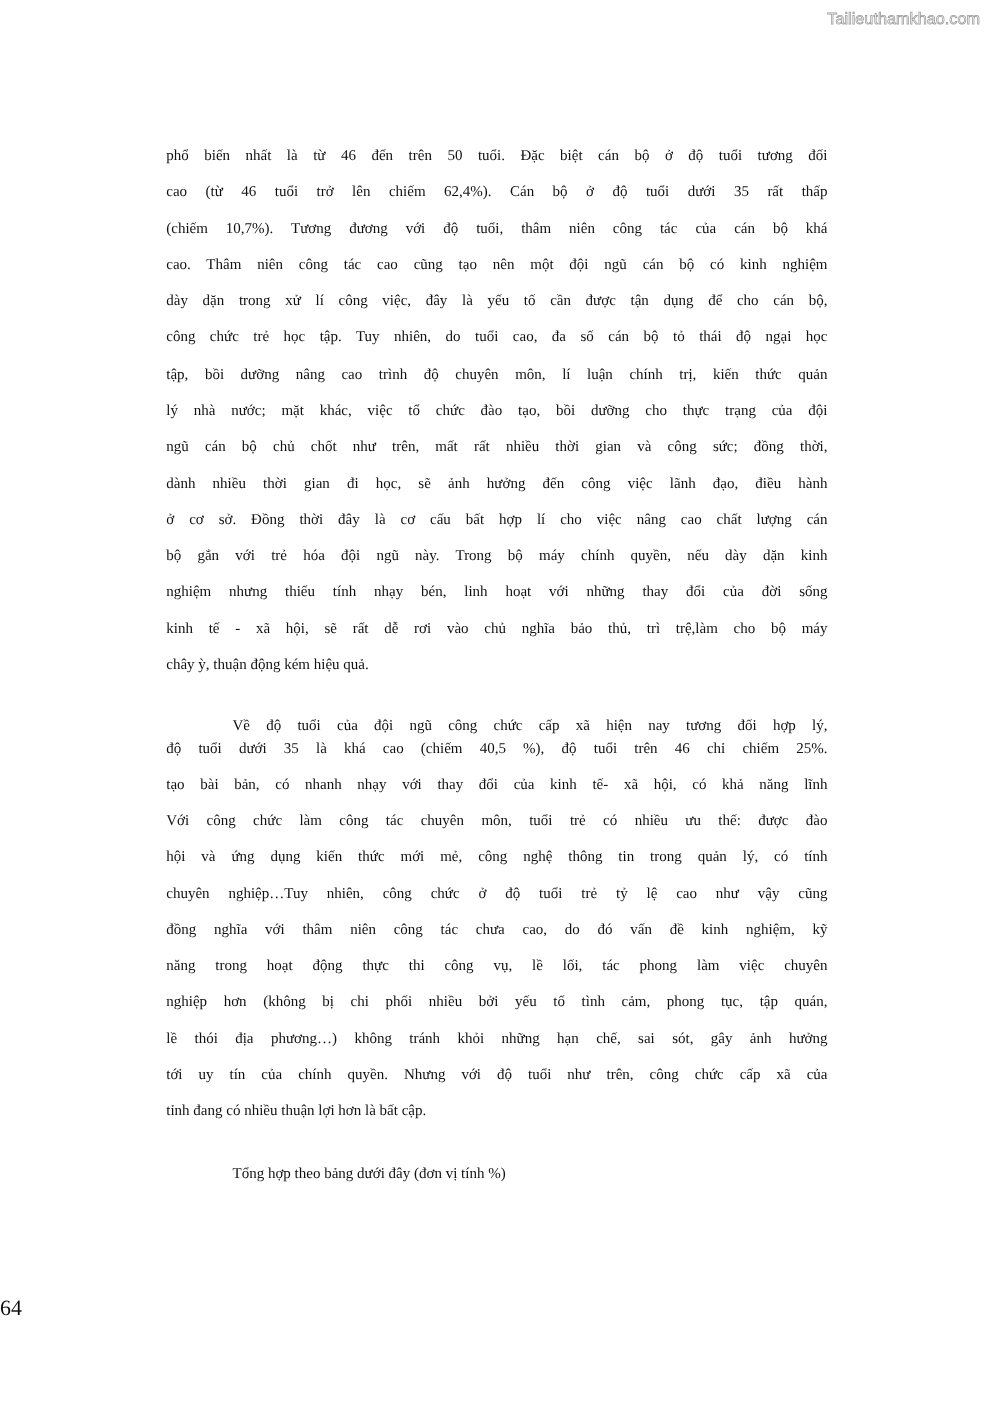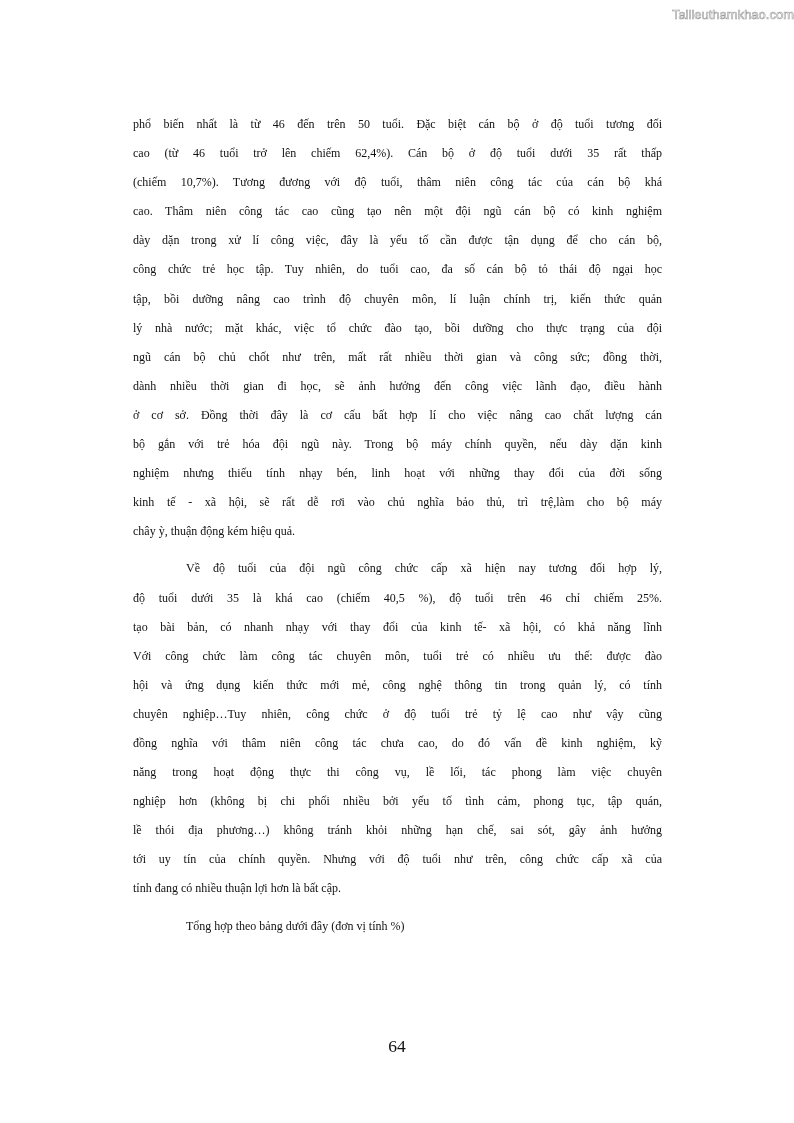--- a/index.html
+++ b/index.html
@@ -1,42 +1,42 @@
 <!DOCTYPE html>
 <html><head>
 <meta charset="utf-8">
 <style>
   html, body { margin: 0; padding: 0; background: #ffffff; }
   body { width: 794px; height: 1123px; position: relative; overflow: hidden; }
   .watermark {
-    position: absolute; top: 7px; right: 0;
+    position: absolute; top: 7px; right: 10px;
     font-family: "Liberation Sans", sans-serif; font-size: 13px;
     color: #ffffff;
     -webkit-text-stroke: 0.6px #9a9a9a;
     letter-spacing: 0px;
   }
   .page-body {
     position: absolute; left: 133px; top: 110px; width: 529px;
     font-family: "Liberation Serif", serif; font-size: 12px; color: #111111;
   }
   .line {
     display: block; height: 29.1px; line-height: 29.1px;
     text-align: justify; text-align-last: justify; white-space: nowrap;
   }
   .line.last { text-align-last: left; }
   .line.indent { padding-left: 53px; }
   .para-gap { height: 8px; }
   .page-number {
-    position: absolute; left: 0; width: 794px; top: 1036px; text-align: center;
+    position: absolute; left: 0; width: 794px; top: 1036px; 
     font-family: "Liberation Serif", serif; font-size: 17.5px; color: #111111;
   }
   
   .line span.txt { display: inline-block; width: 100%; text-align: justify; text-align-last: justify; white-space: normal; }
   .line.last span.txt { text-align-last: left; }
-  .line.indent span.txt { width: calc(100%); }
+  .line.indent span.txt { width: calc(100%); margin-top: 12px; }
 </style>
 </head>
 <body>
 
 <div class="watermark">Tailieuthamkhao.com</div>
 
 <div class="page-body">
 
   <div>
     <div class="line"><span class="txt">phổ biến nhất là từ 46 đến trên 50 tuổi. Đặc biệt cán bộ ở độ tuổi tương đối</span></div>

